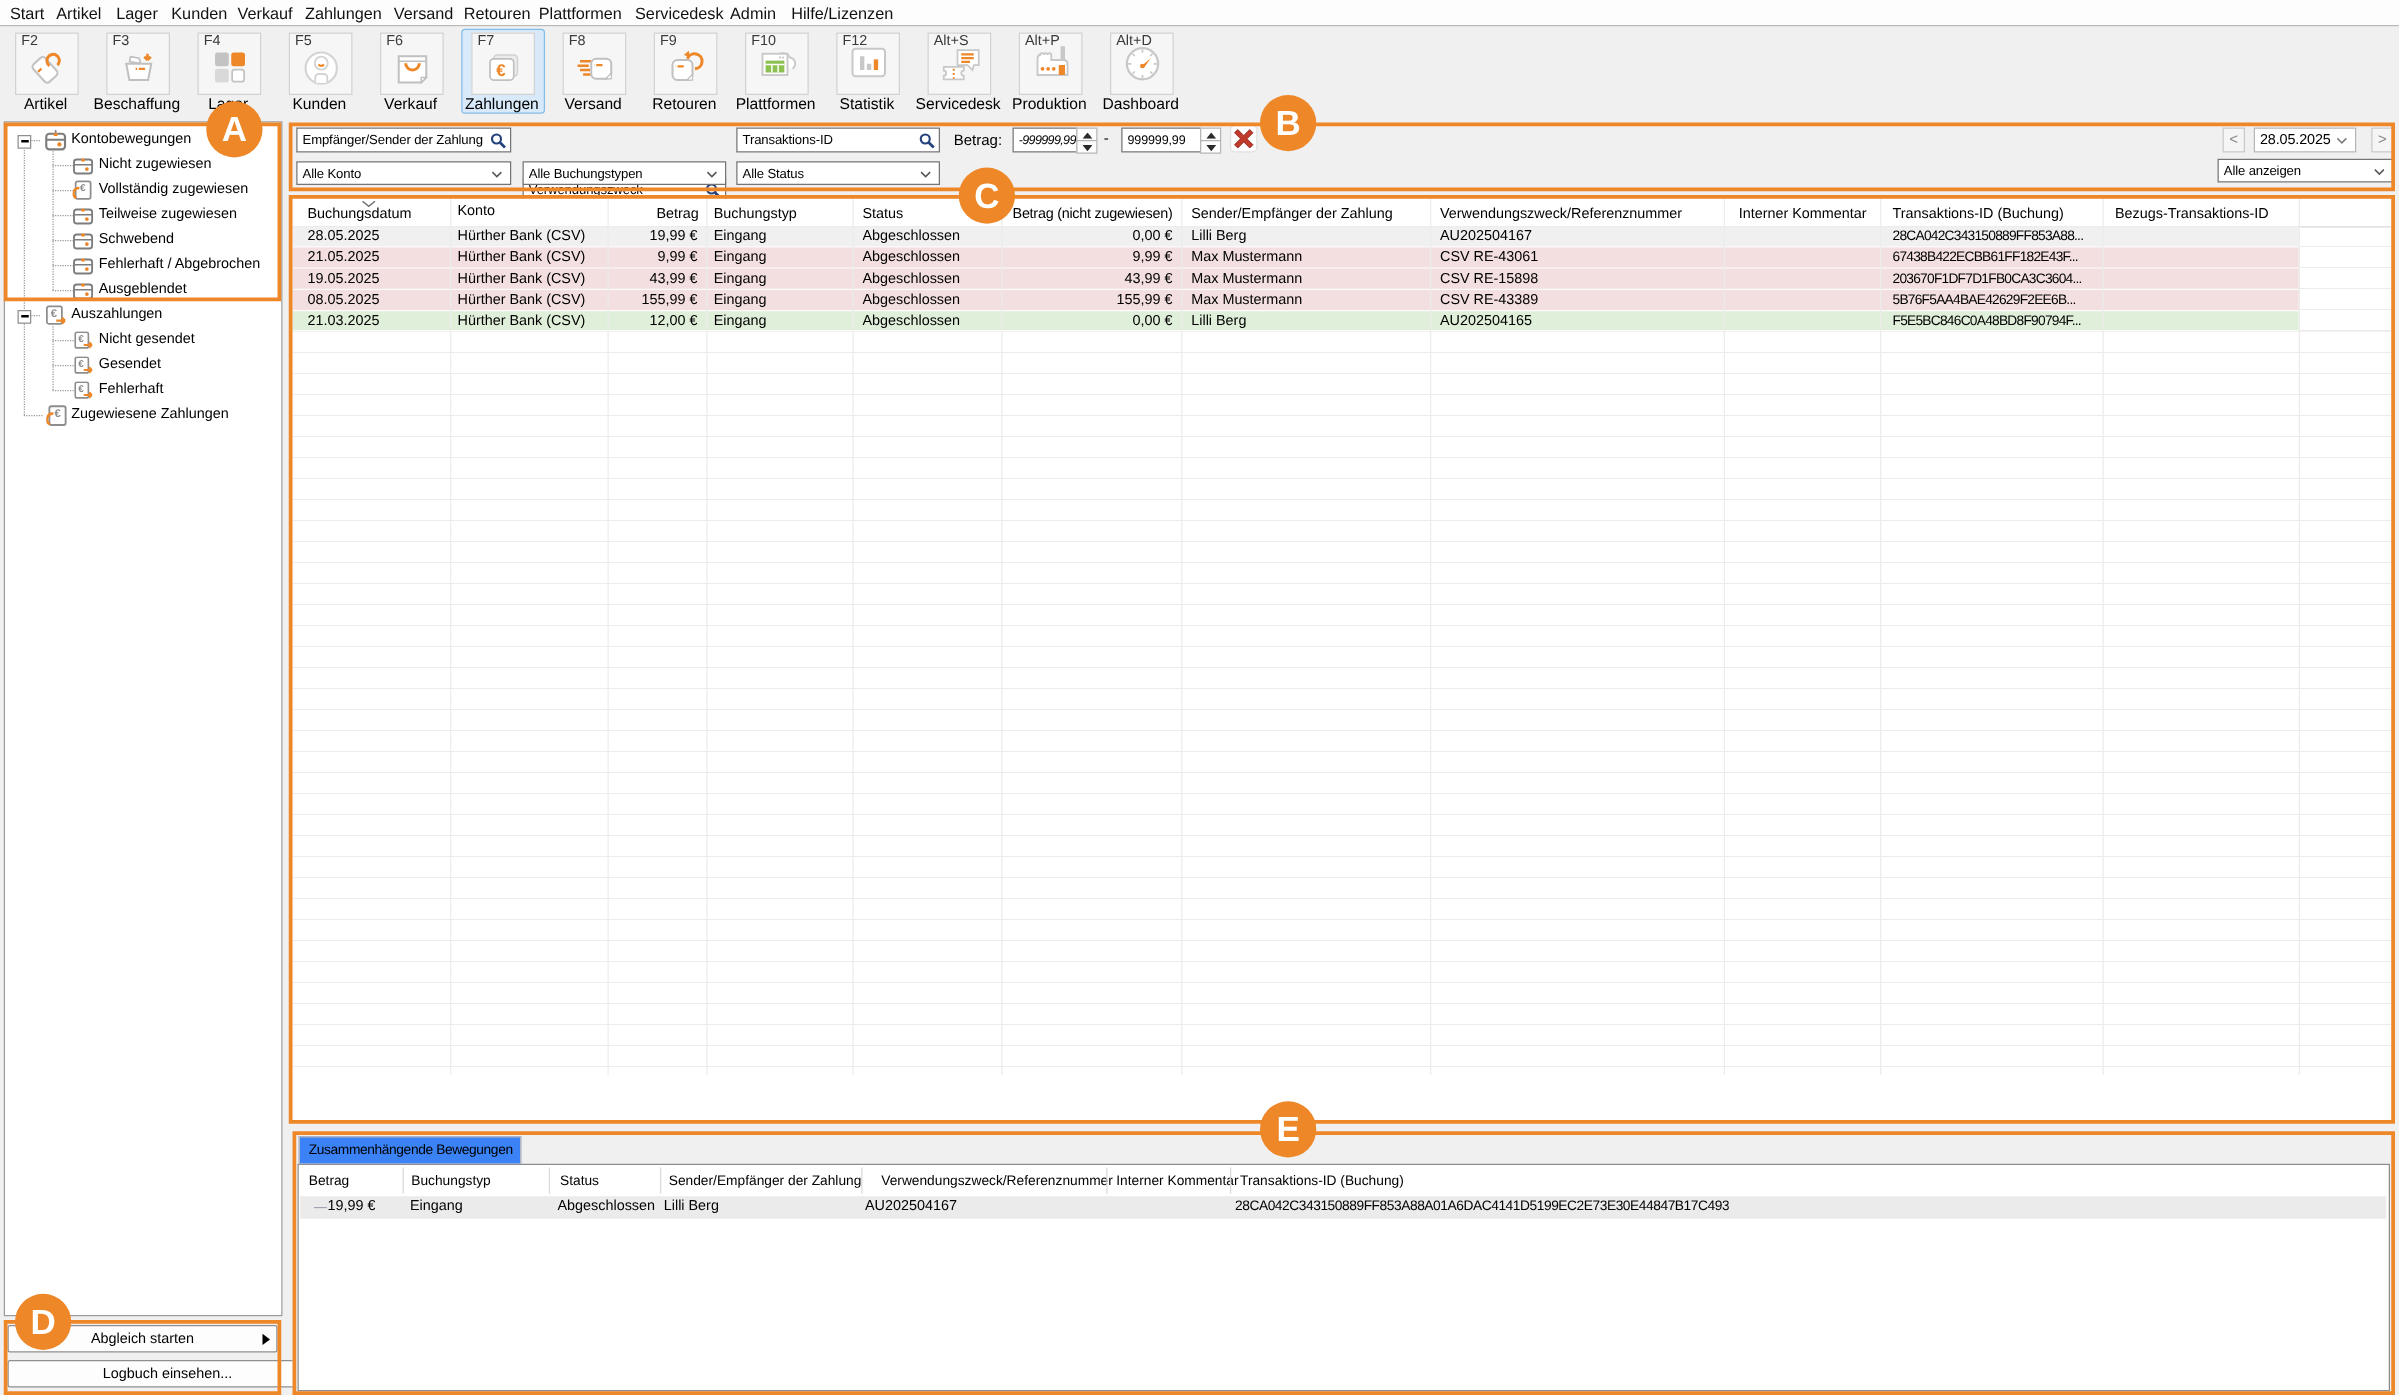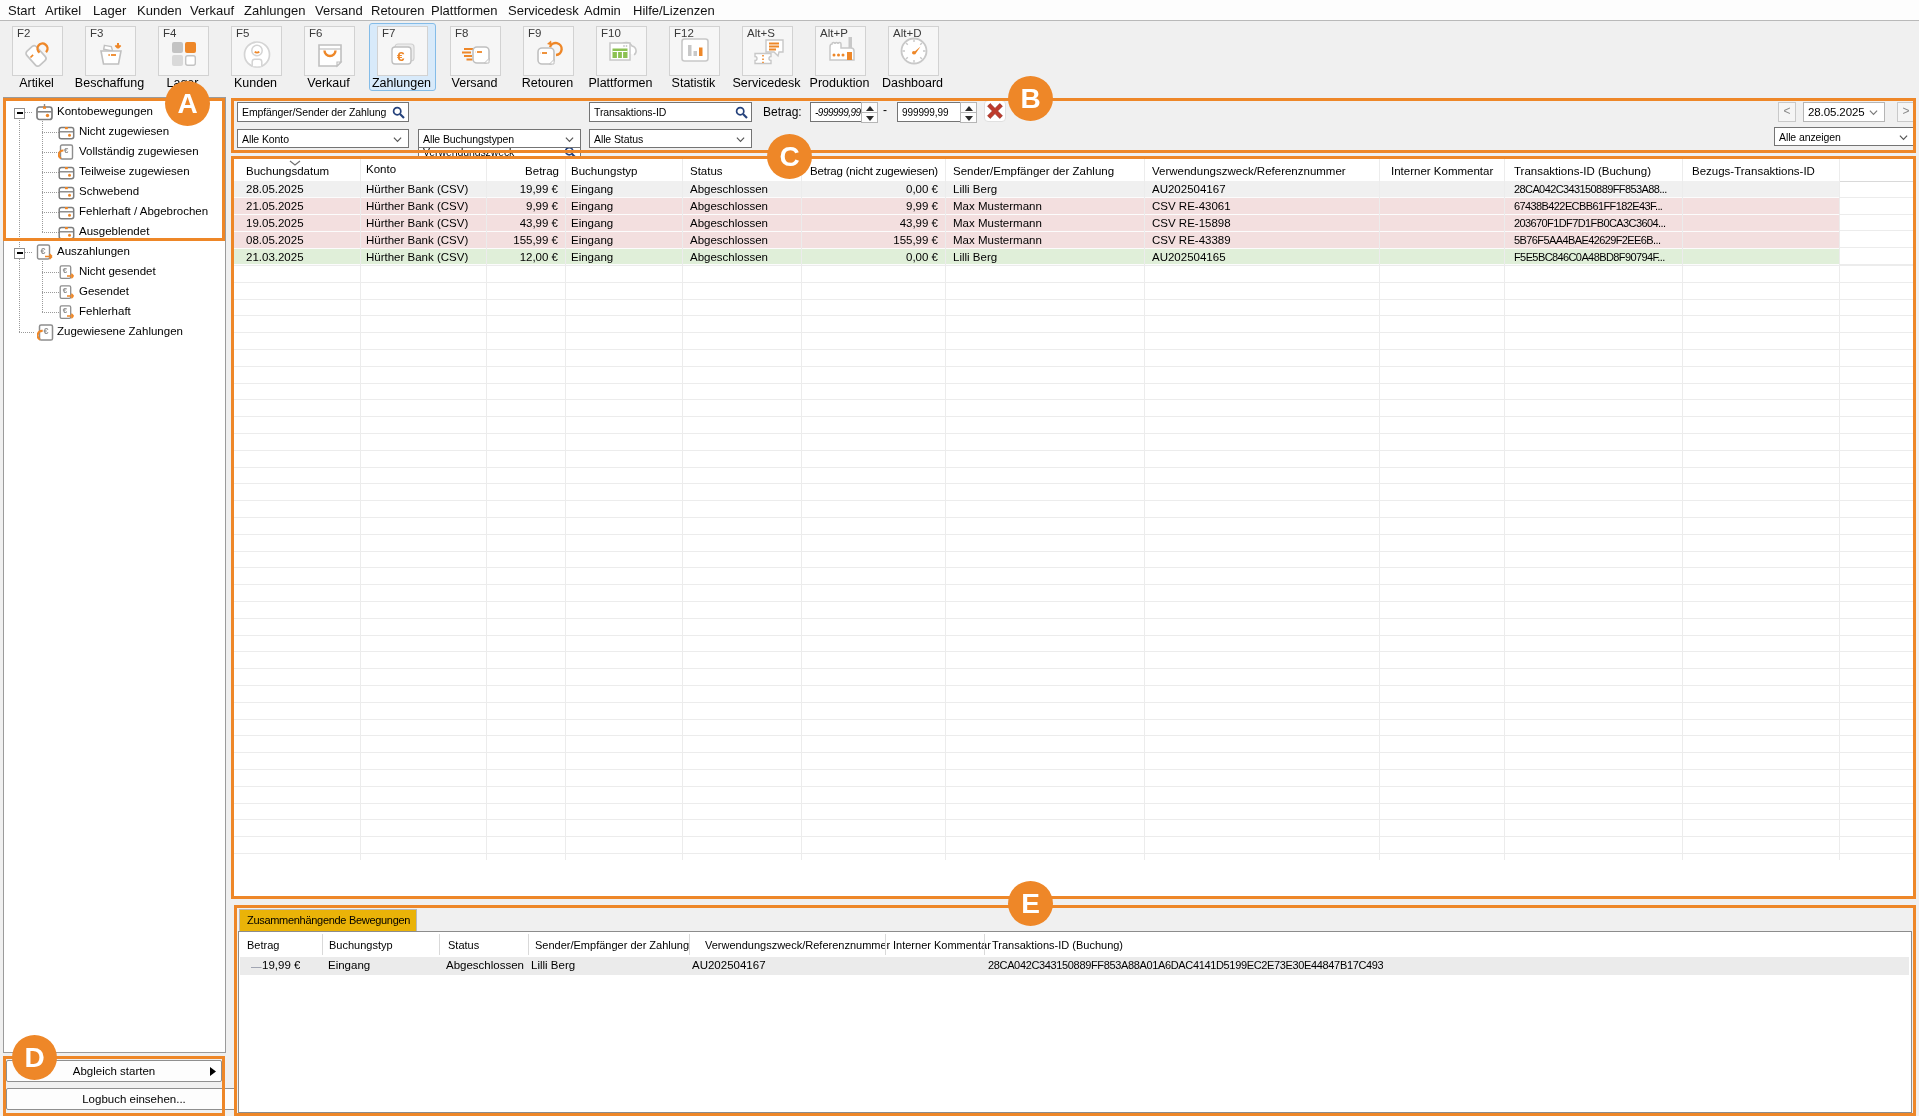--- a/index.html
+++ b/index.html
@@ -518,21 +518,21 @@
 <div class="vline" style="left:711.1px;top:0;height:701px;"></div>
 <div class="vline" style="left:910.1px;top:0;height:701px;"></div>
 <div class="vline" style="left:1144.8px;top:0;height:701px;"></div>
 <div class="vline" style="left:1269.8px;top:0;height:701px;"></div>
 <div class="vline" style="left:1448.4px;top:0;height:701px;"></div>
 <div class="vline" style="left:1605px;top:0;height:701px;"></div>
 
 </div>
 
 <div id="epanel" class="abs" style="left:234px;top:905px;width:1676px;height:205px;background:#f0f0f0;">
-<div class="abs" style="left:5px;top:4px;width:176px;height:21px;background:#eab308;border:1px solid #b9b9b9;border-bottom:none;font-size:11px;letter-spacing:-0.3px;padding:0;">
+<div class="abs" style="left:5px;top:4px;width:176px;height:21px;background:#3b82f6;border:1px solid #b9b9b9;border-bottom:none;font-size:11px;letter-spacing:-0.3px;padding:0;">
         <span style="position:absolute;left:7px;top:4px;white-space:nowrap;">Zusammenhängende Bewegungen</span>
       </div>
 <div class="abs" style="left:4px;top:26px;width:1672px;height:180px;background:#fff;border:1px solid #8c8c8c;">
 
  <div class="hdrtxt" style="left:8px;top:3px;">Betrag</div>
  <div class="hdrtxt" style="left:90px;top:3px;">Buchungstyp</div>
  <div class="hdrtxt" style="left:209px;top:3px;">Status</div>
  <div class="hdrtxt" style="left:296px;top:3px;">Sender/Empfänger der Zahlung</div>
  <div class="hdrtxt" style="left:466px;top:3px;">Verwendungszweck/Referenznummer</div>
  <div class="hdrtxt" style="left:654px;top:3px;">Interner Kommentar</div>

